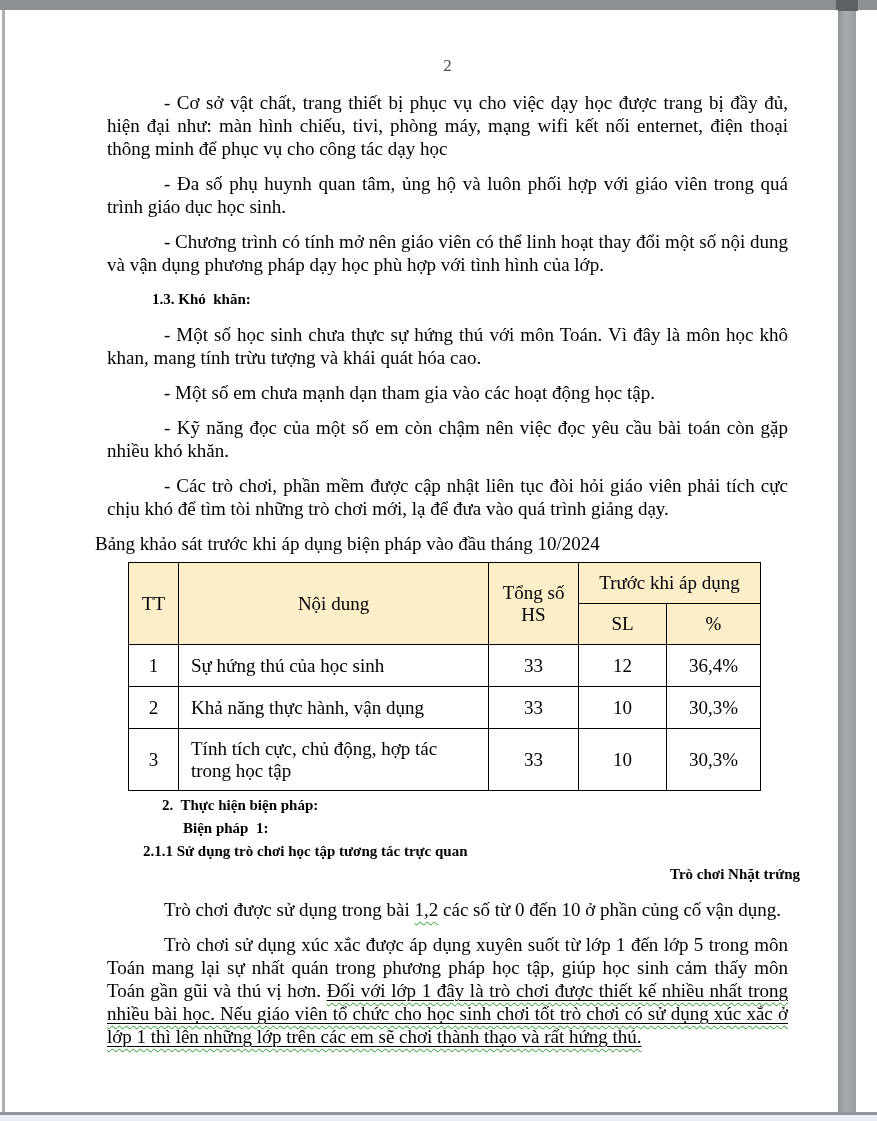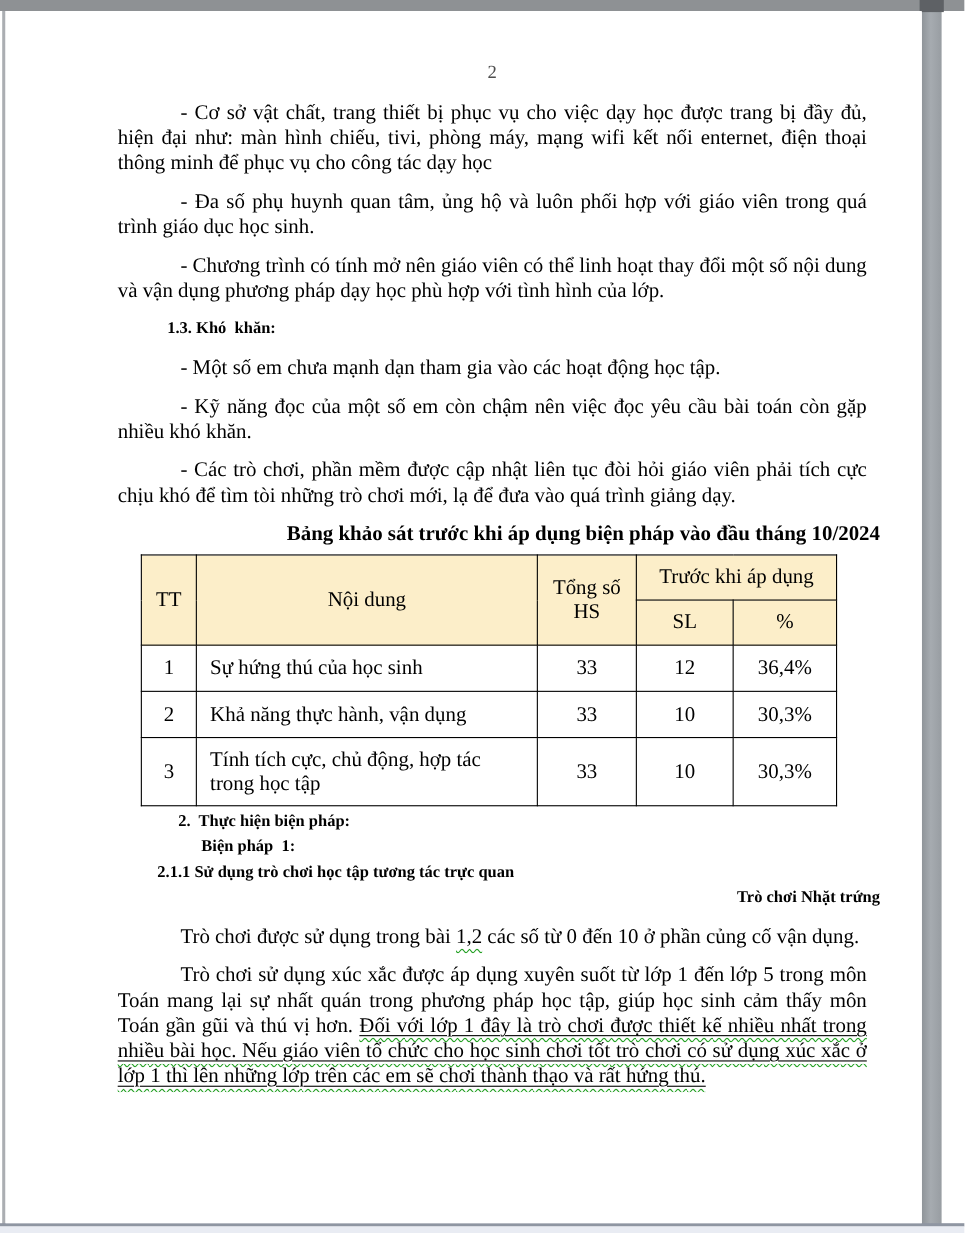--- a/index.html
+++ b/index.html
@@ -34,21 +34,21 @@
   .h-211 { text-indent:48px; }
   .h-game{ text-indent:62px;text-align:right; }
   .ind60 { text-indent:60px; }
   .b { font-weight:bold; }
 
   
   .g { text-decoration:underline wavy var(--grammar-green,#23A023);
        text-decoration-thickness:1px; text-underline-offset:5px; }
   .u { text-decoration:underline solid #000; text-decoration-thickness:1.3px; text-underline-offset:3px; }
 
-  .tbl-title { font-size:19px; line-height:23px; font-weight:bold; text-align:right; margin:7px 0 0 0; }
+  .tbl-title { font-size:19px; line-height:23px; font-weight:normal; text-align:left; margin:7px 0 0 0; }
 
   table.survey { border-collapse:collapse; table-layout:fixed; width:632px; margin:7px 0 0 33px; }
   .survey td { border:1.6px solid #000; font-size:19px; line-height:22px; padding:0 8px;
                text-align:center; vertical-align:middle; font-weight:normal; }
   .survey .hdr { background:var(--table-header-bg,#FCEEC9); }
   .survey .left { text-align:left; padding-left:12px; padding-right:6px; }
   .c-tt{width:50px}.c-nd{width:310px}.c-ts{width:90px}.c-sl{width:88px}.c-pc{width:94px}
   .r-h1 td{height:40px} .r-h2 td{height:40px}
   .r-d1 td{height:41px} .r-d2 td{height:41px} .r-d3 td{height:61px}
 
@@ -67,20 +67,21 @@
 
   <div class="page">
     <div class="pageno">2</div>
 
     <p class="para">- Cơ sở vật chất, trang thiết bị phục vụ cho việc dạy học được trang bị đầy đủ, hiện đại như: màn hình chiếu, tivi, phòng máy, mạng wifi kết nối enternet, điện thoại thông minh để phục vụ cho công tác dạy học</p>
     <p class="para sp">- Đa số phụ huynh quan tâm, ủng hộ và luôn phối hợp với giáo viên trong quá trình giáo dục học sinh.</p>
     <p class="para sp">- Chương trình có tính mở nên giáo viên có thể linh hoạt thay đổi một số nội dung và vận dụng phương pháp dạy học phù hợp với tình hình của lớp.</p>
 
     <p class="heading h-kho">1.3. Khó  khăn:</p>
 
+    <p class="para">- Một số học sinh chưa thực sự hứng thú với môn Toán. Vì đây là môn học khô khan, mang tính trừu tượng và khái quát hóa cao.</p>
     <p class="para">- Một số em chưa mạnh dạn tham gia vào các hoạt động học tập.</p>
     <p class="para">- Kỹ năng đọc của một số em còn chậm nên việc đọc yêu cầu bài toán còn gặp nhiều khó khăn.</p>
     <p class="para">- Các trò chơi, phần mềm được cập nhật liên tục đòi hỏi giáo viên phải tích cực chịu khó để tìm tòi những trò chơi mới, lạ để đưa vào quá trình giảng dạy.</p>
 
     <p class="tbl-title">Bảng khảo sát trước khi áp dụng biện pháp vào đầu tháng 10/2024</p>
 
     <table class="survey">
       <colgroup>
         <col class="c-tt">
           <col class="c-nd">

